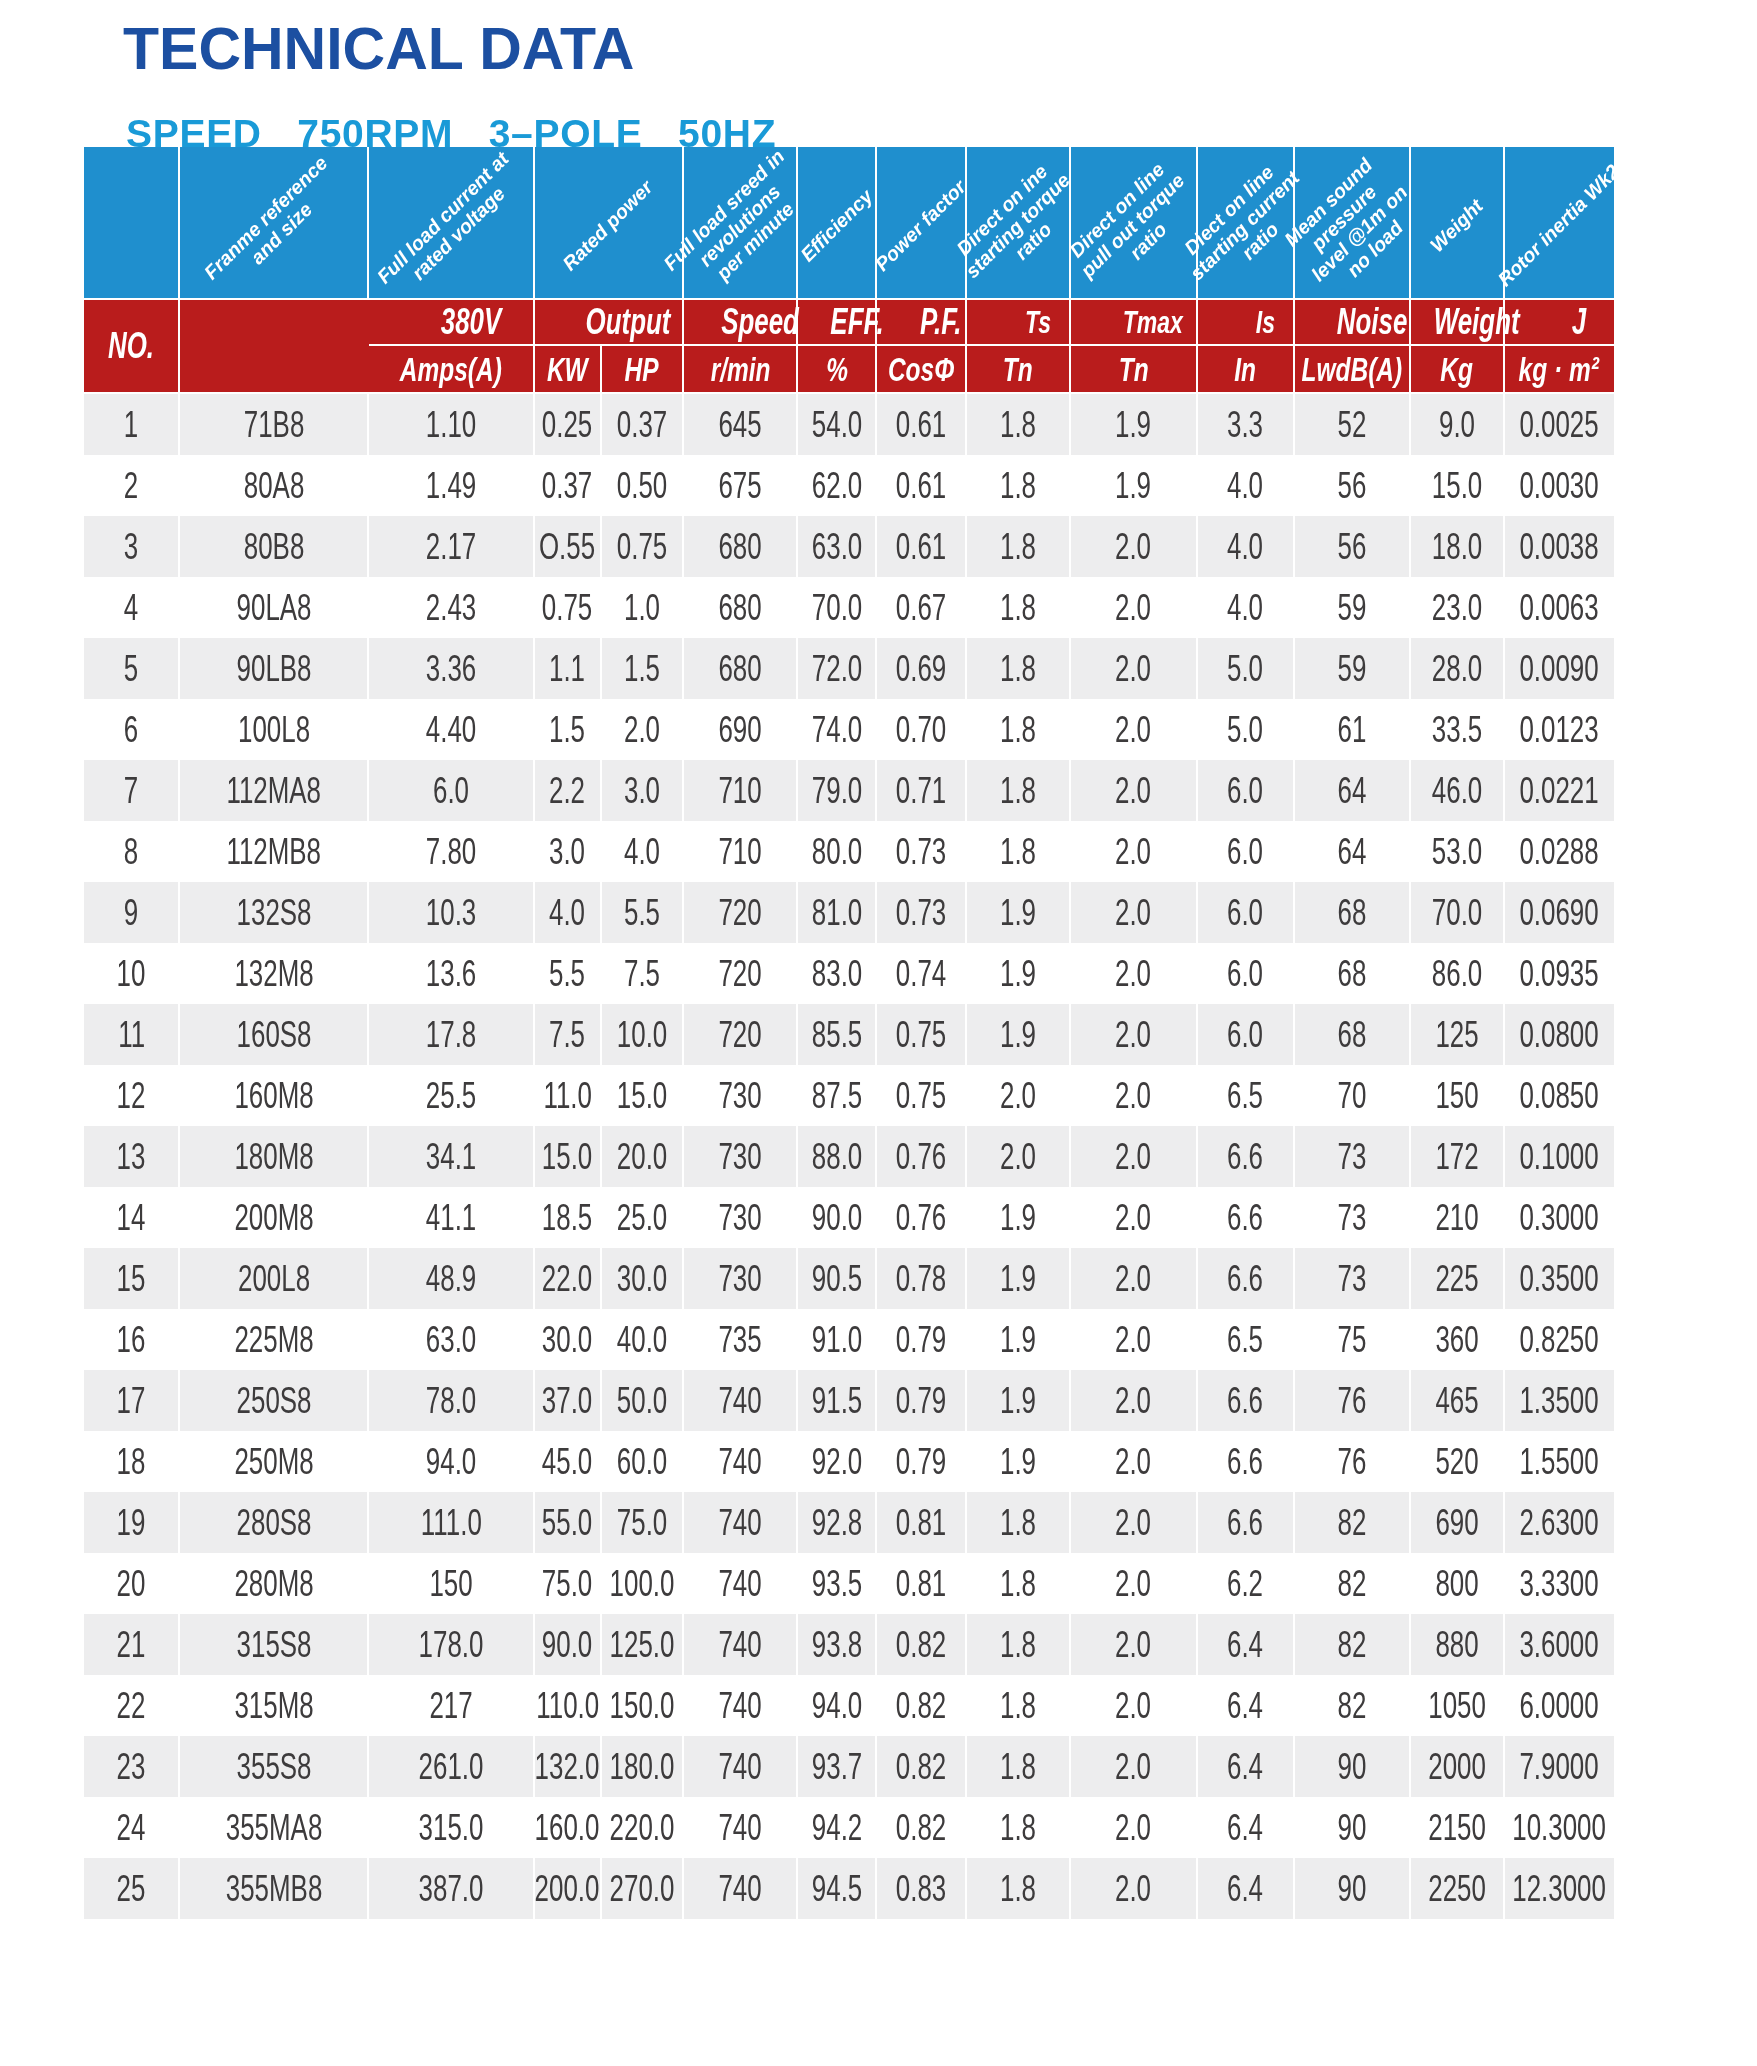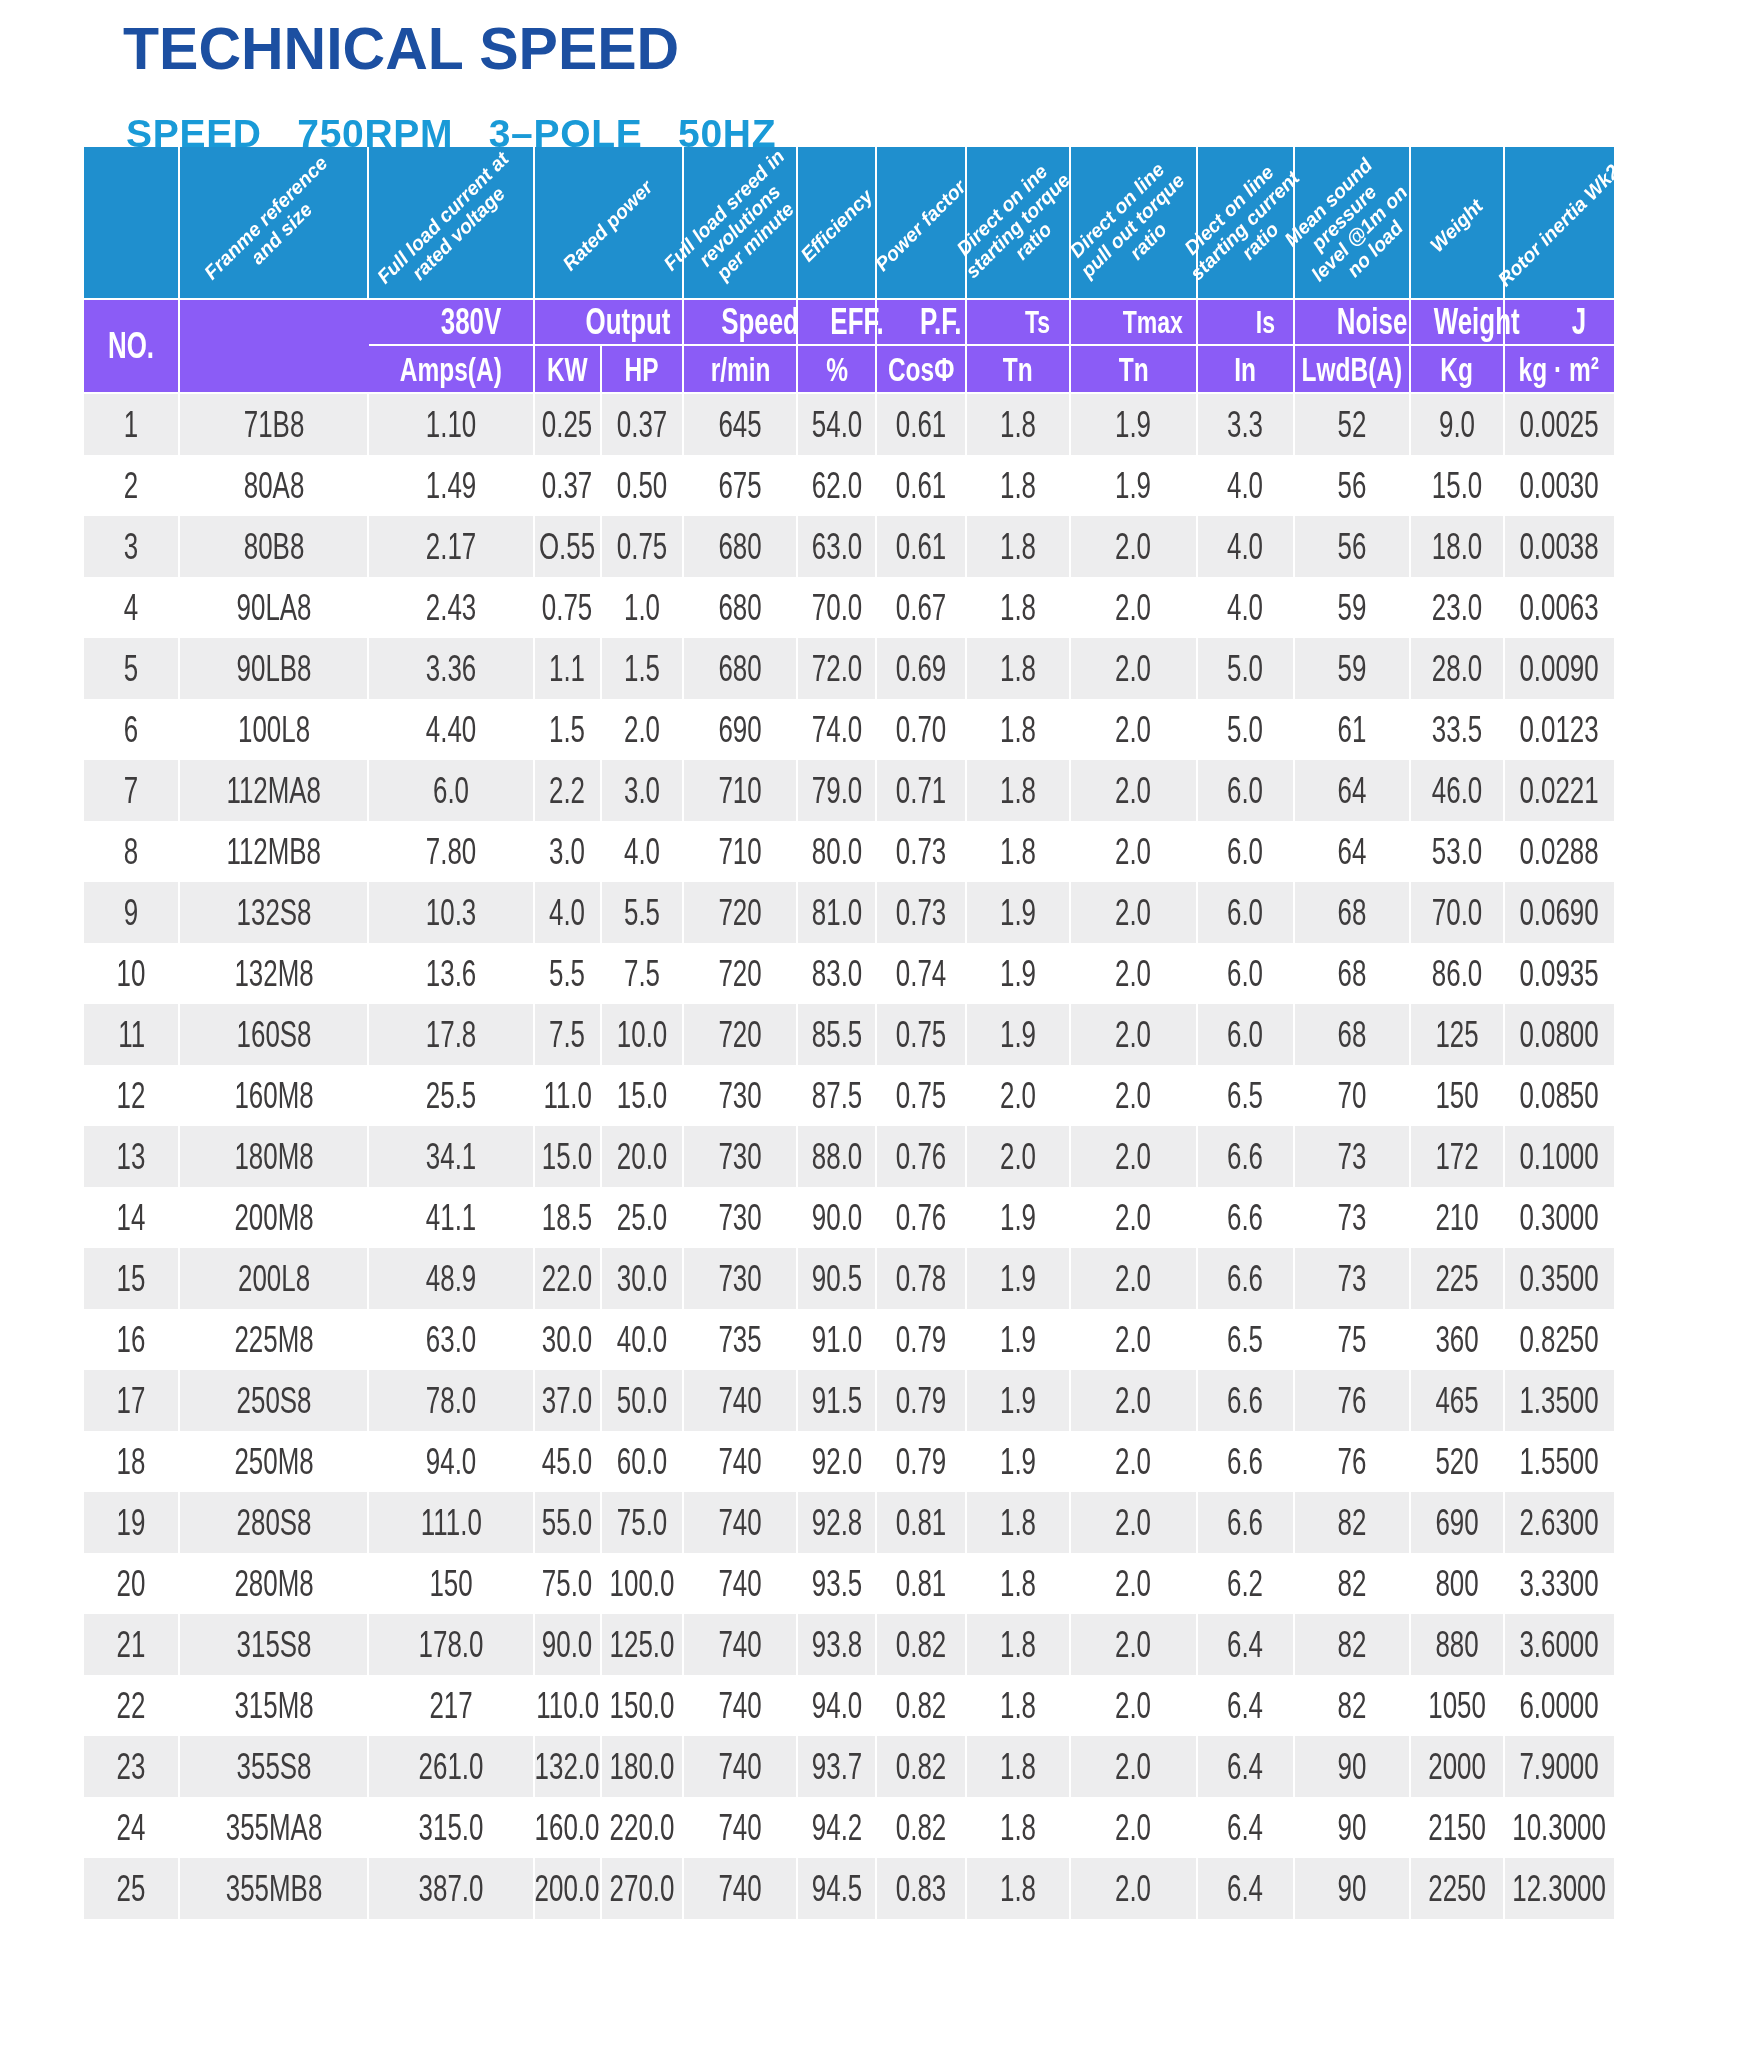--- a/index.html
+++ b/index.html
@@ -34,43 +34,43 @@
     position:absolute;left:50%;top:52%;
     transform:translate(-50%,-50%) rotate(-45deg);
     color:#ffffff;font-weight:bold;font-style:italic;
     font-size:19.6px;line-height:1.12;text-align:center;
     white-space:pre-line;width:max-content;
   }
   
   .subheader{
     display:grid;grid-template-columns:var(--cols);
     grid-template-rows:46px 46px;
-    background:#8b5cf6;color:#ffffff;font-weight:bold;
-    border-top:2.1px solid #ffffff;border-bottom:2.8px solid #ffffff;
+    background:#b91c1c;color:#ffffff;font-weight:bold;
+    border-top:2.1px solid #ffffff;border-bottom:2.8px solid #ffffff;font-style:italic;
   }
   .sh{display:flex;align-items:center;justify-content:center;border-right:2.1px solid #ffffff;}
   .sh.last{border-right:none;}
   .sh.grp{border-bottom:2.1px solid #ffffff;padding-left:40px;}
   .sh span{display:inline-block;transform:scaleX(0.72);font-size:36px;white-space:nowrap;}
   .sh.small span{font-size:32px;}
   .sh.unit span{font-size:34px;}
   
   .tbody .row{display:grid;grid-template-columns:var(--cols);height:61px;background:#ffffff;}
   .tbody .row:nth-child(odd){background:#ededee;}
   .cell{display:flex;align-items:center;justify-content:center;border-right:2.1px solid #ffffff;}
   .cell.last{border-right:none;}
   .cell span{
     display:inline-block;transform:scaleX(0.72);
     font-size:36px;color:#3d3b3c;white-space:nowrap;
   }
 </style>
 </head>
 <body>
 
-<div class="page-title">TECHNICAL SPEED</div>
+<div class="page-title">TECHNICAL DATA</div>
 <div class="page-subtitle">SPEED 750RPM 3–POLE 50HZ</div>
 
 <div class="table-wrap">
 
   <div class="band">
     <div class="band-cell"></div>
     <div class="band-cell">
         <div class="rot-text">Franme reference
 and size</div>
       </div>

